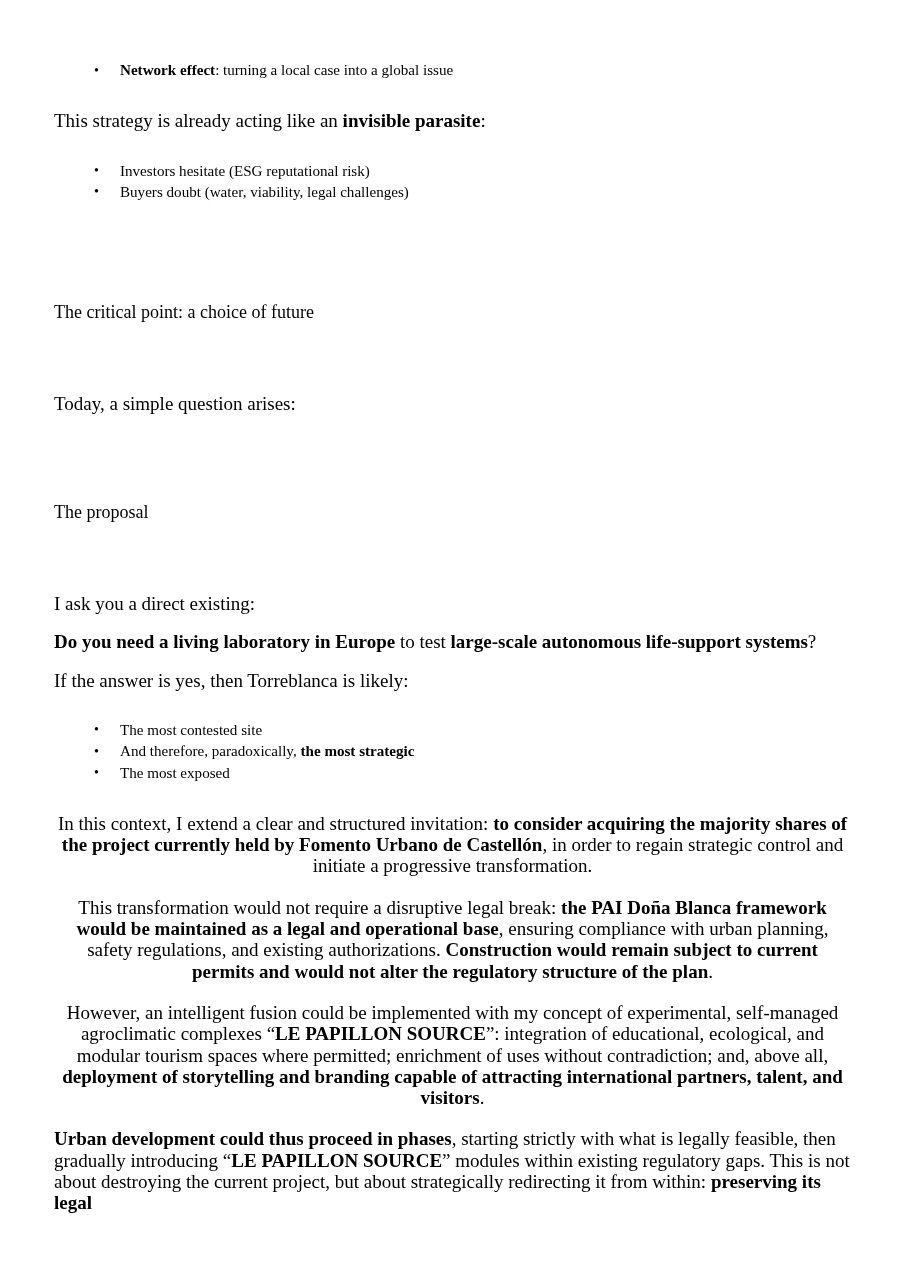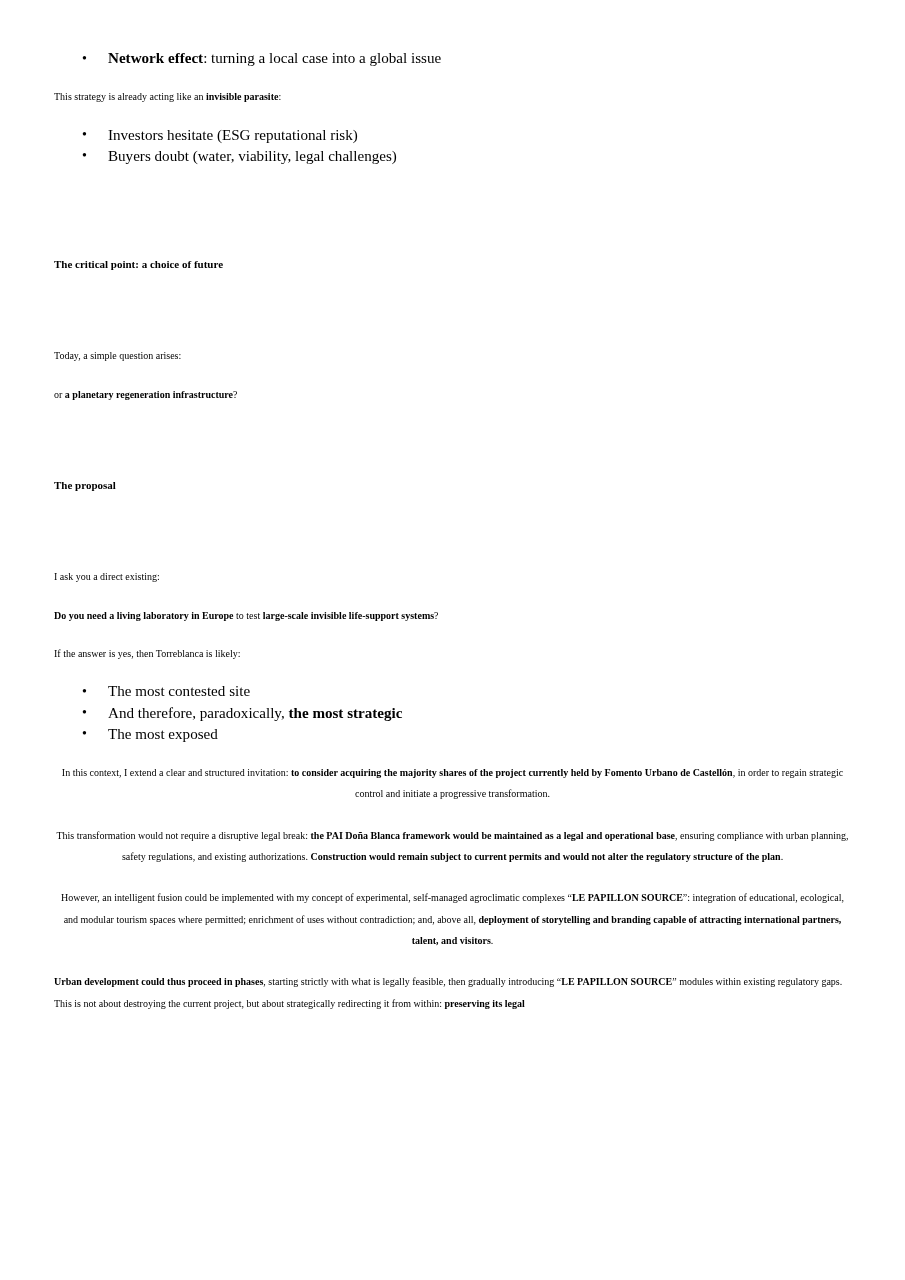--- a/index.html
+++ b/index.html
@@ -29,39 +29,39 @@
 
   .content {
     position: absolute;
     left: 54px;
     top: 48px;
     width: 797px;
   }
 
   p {
     margin: 0;
-    font-size: 10px;
+    font-size: 19px;
     line-height: 21.3px;
     text-align: left;
   }
 
   .para {
     margin-bottom: 20px;
     text-align: center;
   }
 
   .heading {
-    font-weight: bold;
-    font-size: 11px;
+    font-weight: normal;
+    font-size: 18px;
     line-height: 21.3px;
     margin: 0;
   }
 
   ul {
-    margin: 0;
+    margin: 12px;
     padding: 0;
     list-style: none;
   }
 
   li {
     font-size: 15.1px;
     line-height: 21.3px;
     position: relative;
     padding-left: 54px;
   }
@@ -110,33 +110,32 @@
     <div class="gap-xxl"></div>
 
     <p class="heading">The critical point: a choice of future</p>
 
     <div class="gap-xxl"></div>
 
     <p>Today, a simple question arises:</p>
 
     <div class="gap-s"></div>
 
-    <p><span>or </span><b>a planetary regeneration infrastructure</b><span>?</span></p>
 
     <div class="gap-xxl"></div>
 
     <p class="heading">The proposal</p>
 
     <div class="gap-xxl"></div>
 
     <p>I ask you a direct existing:</p>
 
     <div class="gap-s"></div>
 
-    <p><b>Do you need a living laboratory in Europe</b><span> to test </span><b>large-scale invisible life-support systems</b><span>?</span></p>
+    <p><b>Do you need a living laboratory in Europe</b><span> to test </span><b>large-scale autonomous life-support systems</b><span>?</span></p>
 
     <div class="gap-s"></div>
 
     <p>If the answer is yes, then Torreblanca is likely:</p>
 
     <div class="gap-s"></div>
 
     <ul>
       <li><span>The most contested site</span></li>
       <li><span>And therefore, paradoxically, </span><b>the most strategic</b></li>

